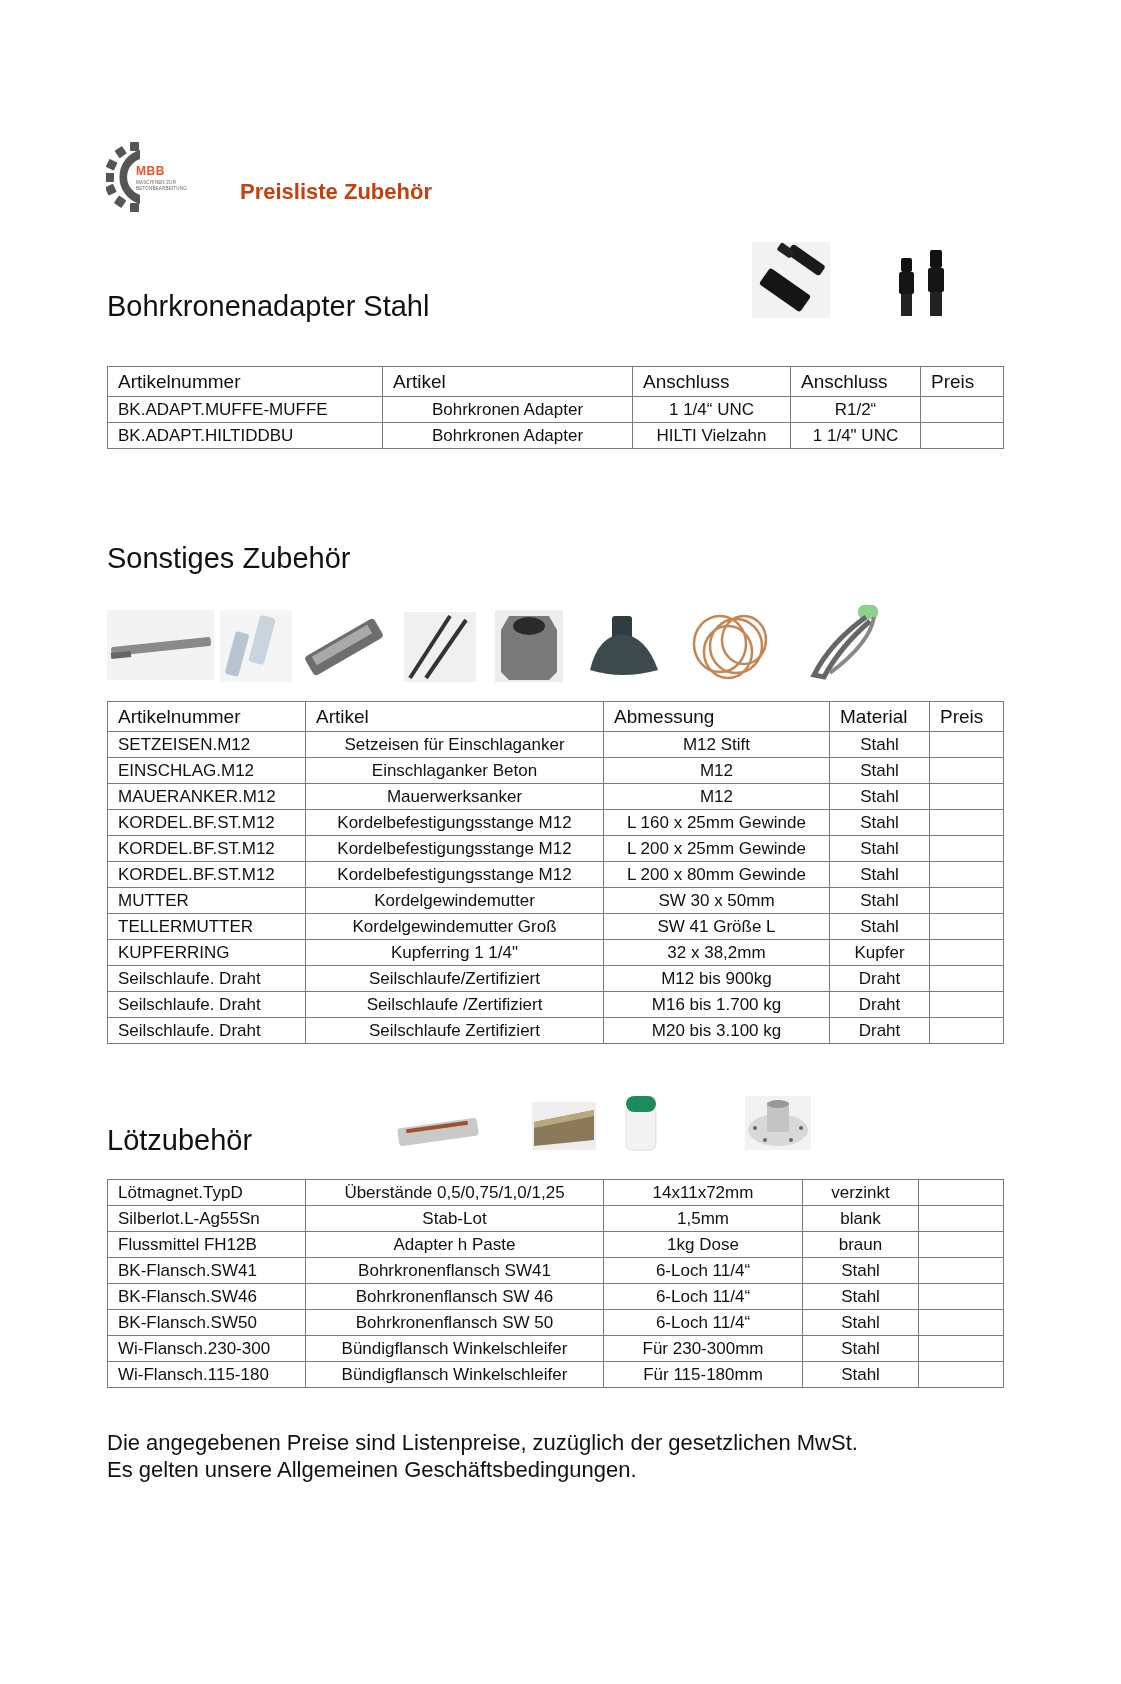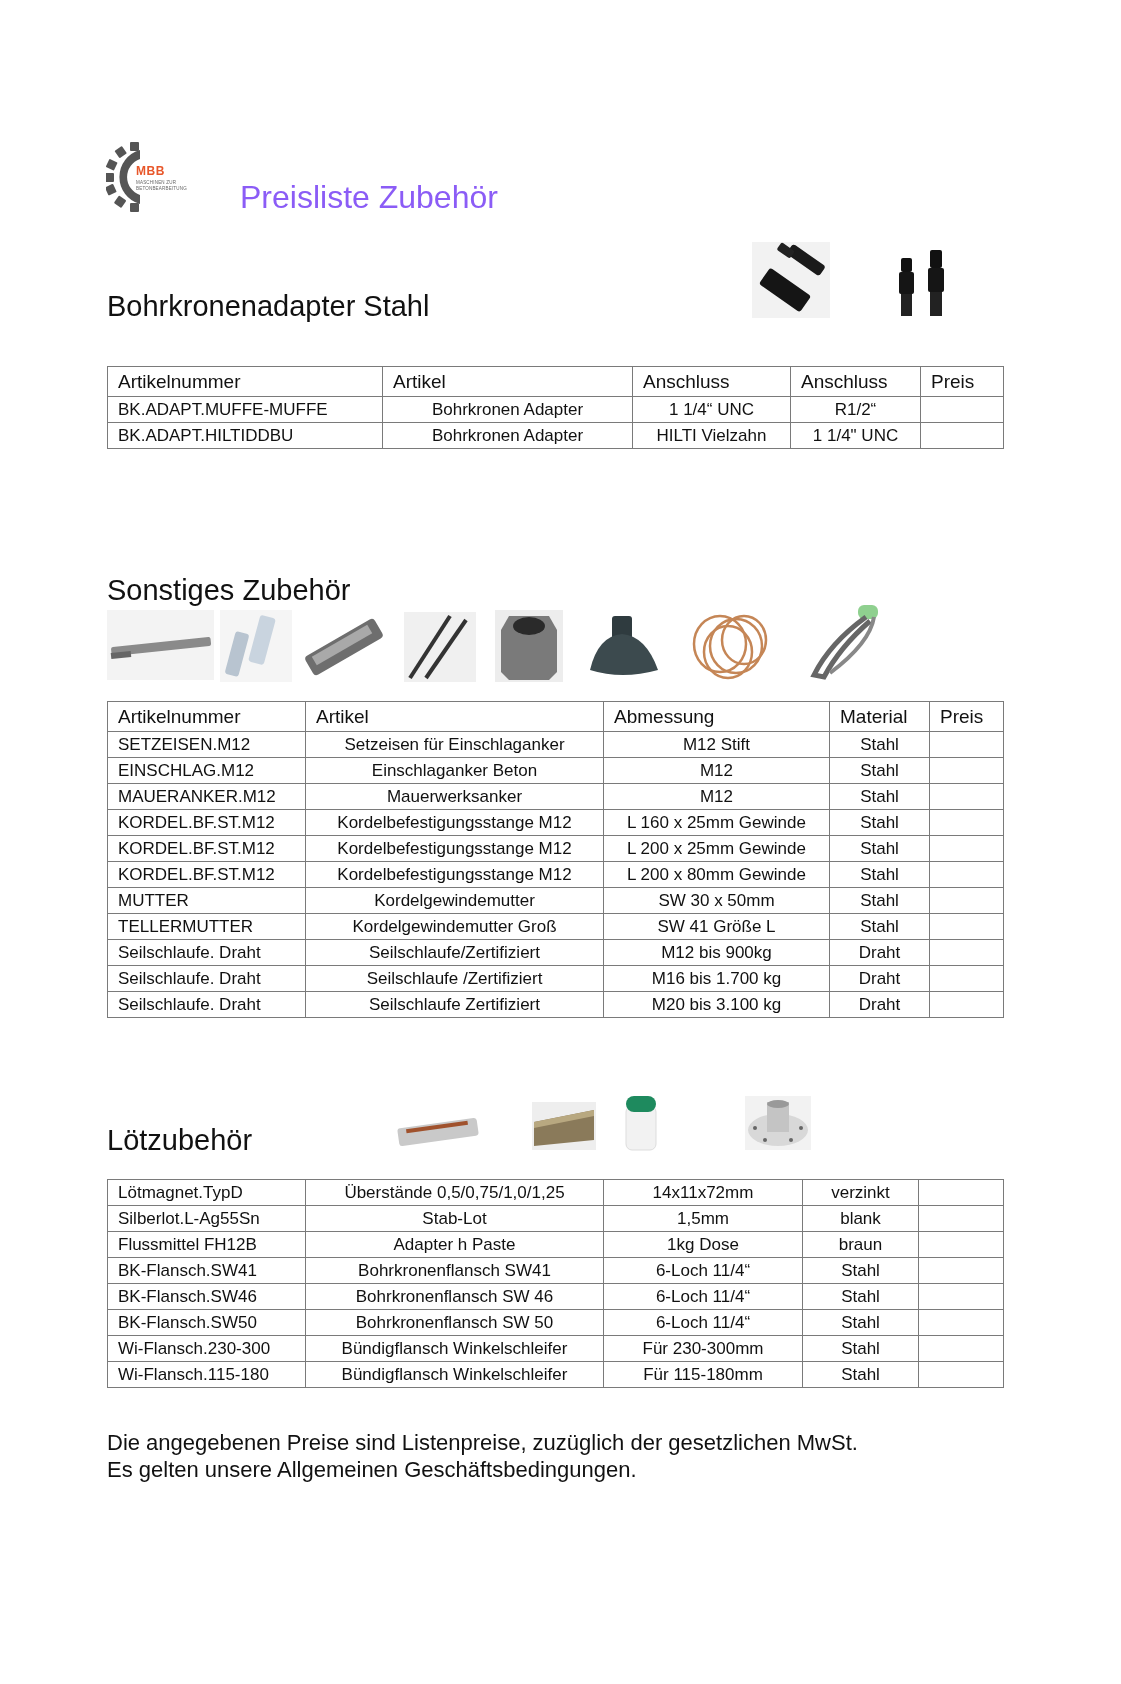--- a/index.html
+++ b/index.html
@@ -4,21 +4,21 @@
 <style>
   html, body { margin: 0; padding: 0; background: #ffffff; }
   body { width: 1121px; height: 1684px; position: relative; font-family: "Liberation Sans", "DejaVu Sans", sans-serif; color: #111; overflow: hidden; }
   .abs { position: absolute; }
 
   
   .logo { left: 106px; top: 142px; width: 100px; height: 70px; }
   .logo-text-mbb { position: absolute; left: 30px; top: 22px; font: bold 12px "Liberation Sans", sans-serif; color: #e8572a; letter-spacing: 0.5px; }
   .logo-text-sub { position: absolute; left: 30px; font: 4.5px "Liberation Sans", sans-serif; color: #666; white-space: nowrap; letter-spacing: 0.2px; }
 
-  .page-title { left: 240px; top: 179px; font-size: 32px; font-weight: normal; color: #8b5cf6; white-space: nowrap; }
+  .page-title { left: 240px; top: 179px; font-size: 22px; font-weight: bold; color: #c2410c; white-space: nowrap; }
   .section-title { left: 107px; font-size: 29px; font-weight: normal; color: #111; white-space: nowrap; }
 
   table.grid { position: absolute; border-collapse: collapse; table-layout: fixed; }
   table.grid td, table.grid th { border: 1.5px solid #7a7a7a; padding: 0 10px; height: 25px; font-size: 17px; font-weight: normal; white-space: nowrap; overflow: hidden; }
   table.grid th { font-size: 19px; height: 29px; text-align: left; }
   table.grid td.c { text-align: center; }
   table.grid td.l { text-align: left; }
 
   .footnote { left: 107px; font-size: 22px; color: #111; white-space: nowrap; }
 
@@ -95,21 +95,21 @@
     <tr>
         <td class="l">BK.ADAPT.HILTIDDBU</td>
         <td class="c">Bohrkronen Adapter</td>
         <td class="c">HILTI Vielzahn</td>
         <td class="c">1 1/4" UNC</td>
         <td class="c"></td>
       </tr>
   </tbody>
 </table>
 
-<h2 class="abs section-title" style="top:574px;margin:0">Sonstiges Zubehör</h2>
+<h2 class="abs section-title" style="top:542px;margin:0">Sonstiges Zubehör</h2>
 
 <div class="prod" style="left:107px;top:610px;width:107px;height:70px;background:#f3f3f3;">
   <svg width="107" height="70" viewBox="0 0 107 70">
       <rect x="4" y="32" width="100" height="9" rx="2" fill="#8a8a8a" transform="rotate(-6 54 36)"></rect>
       <rect x="4" y="42" width="20" height="6" fill="#666" transform="rotate(-6 14 45)"></rect>
     </svg>
 </div>
 <div class="prod" style="left:220px;top:610px;width:72px;height:72px;background:#f5f5f5;">
   <svg width="72" height="72" viewBox="0 0 72 72">
       <rect x="10" y="22" width="14" height="44" rx="3" fill="#b8c4d0" transform="rotate(15 17 44)"></rect>
@@ -226,20 +226,27 @@
         <td class="c"></td>
       </tr>
       <tr>
         <td class="l">TELLERMUTTER</td>
         <td class="c">Kordelgewindemutter Groß</td>
         <td class="c">SW 41 Größe L</td>
         <td class="c">Stahl</td>
         <td class="c"></td>
       </tr>
       <tr>
+        <td class="l">KUPFERRING</td>
+        <td class="c">Kupferring 1 1/4"</td>
+        <td class="c">32 x 38,2mm</td>
+        <td class="c">Kupfer</td>
+        <td class="c"></td>
+      </tr>
+      <tr>
         <td class="l">Seilschlaufe. Draht</td>
         <td class="c">Seilschlaufe/Zertifiziert</td>
         <td class="c">M12 bis 900kg</td>
         <td class="c">Draht</td>
         <td class="c"></td>
       </tr>
       <tr>
         <td class="l">Seilschlaufe. Draht</td>
         <td class="c">Seilschlaufe /Zertifiziert</td>
         <td class="c">M16 bis 1.700 kg</td>

